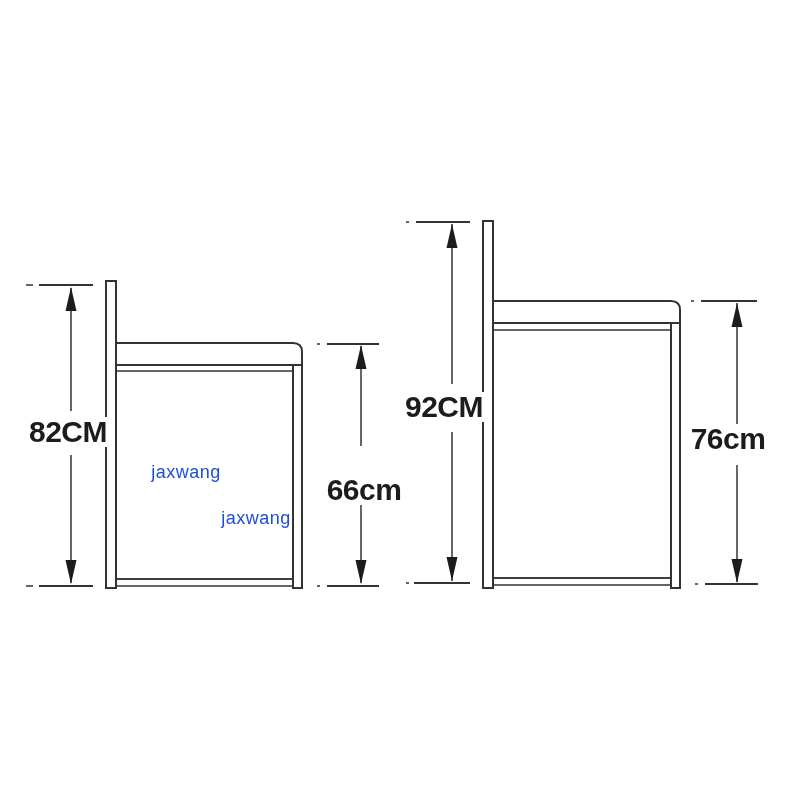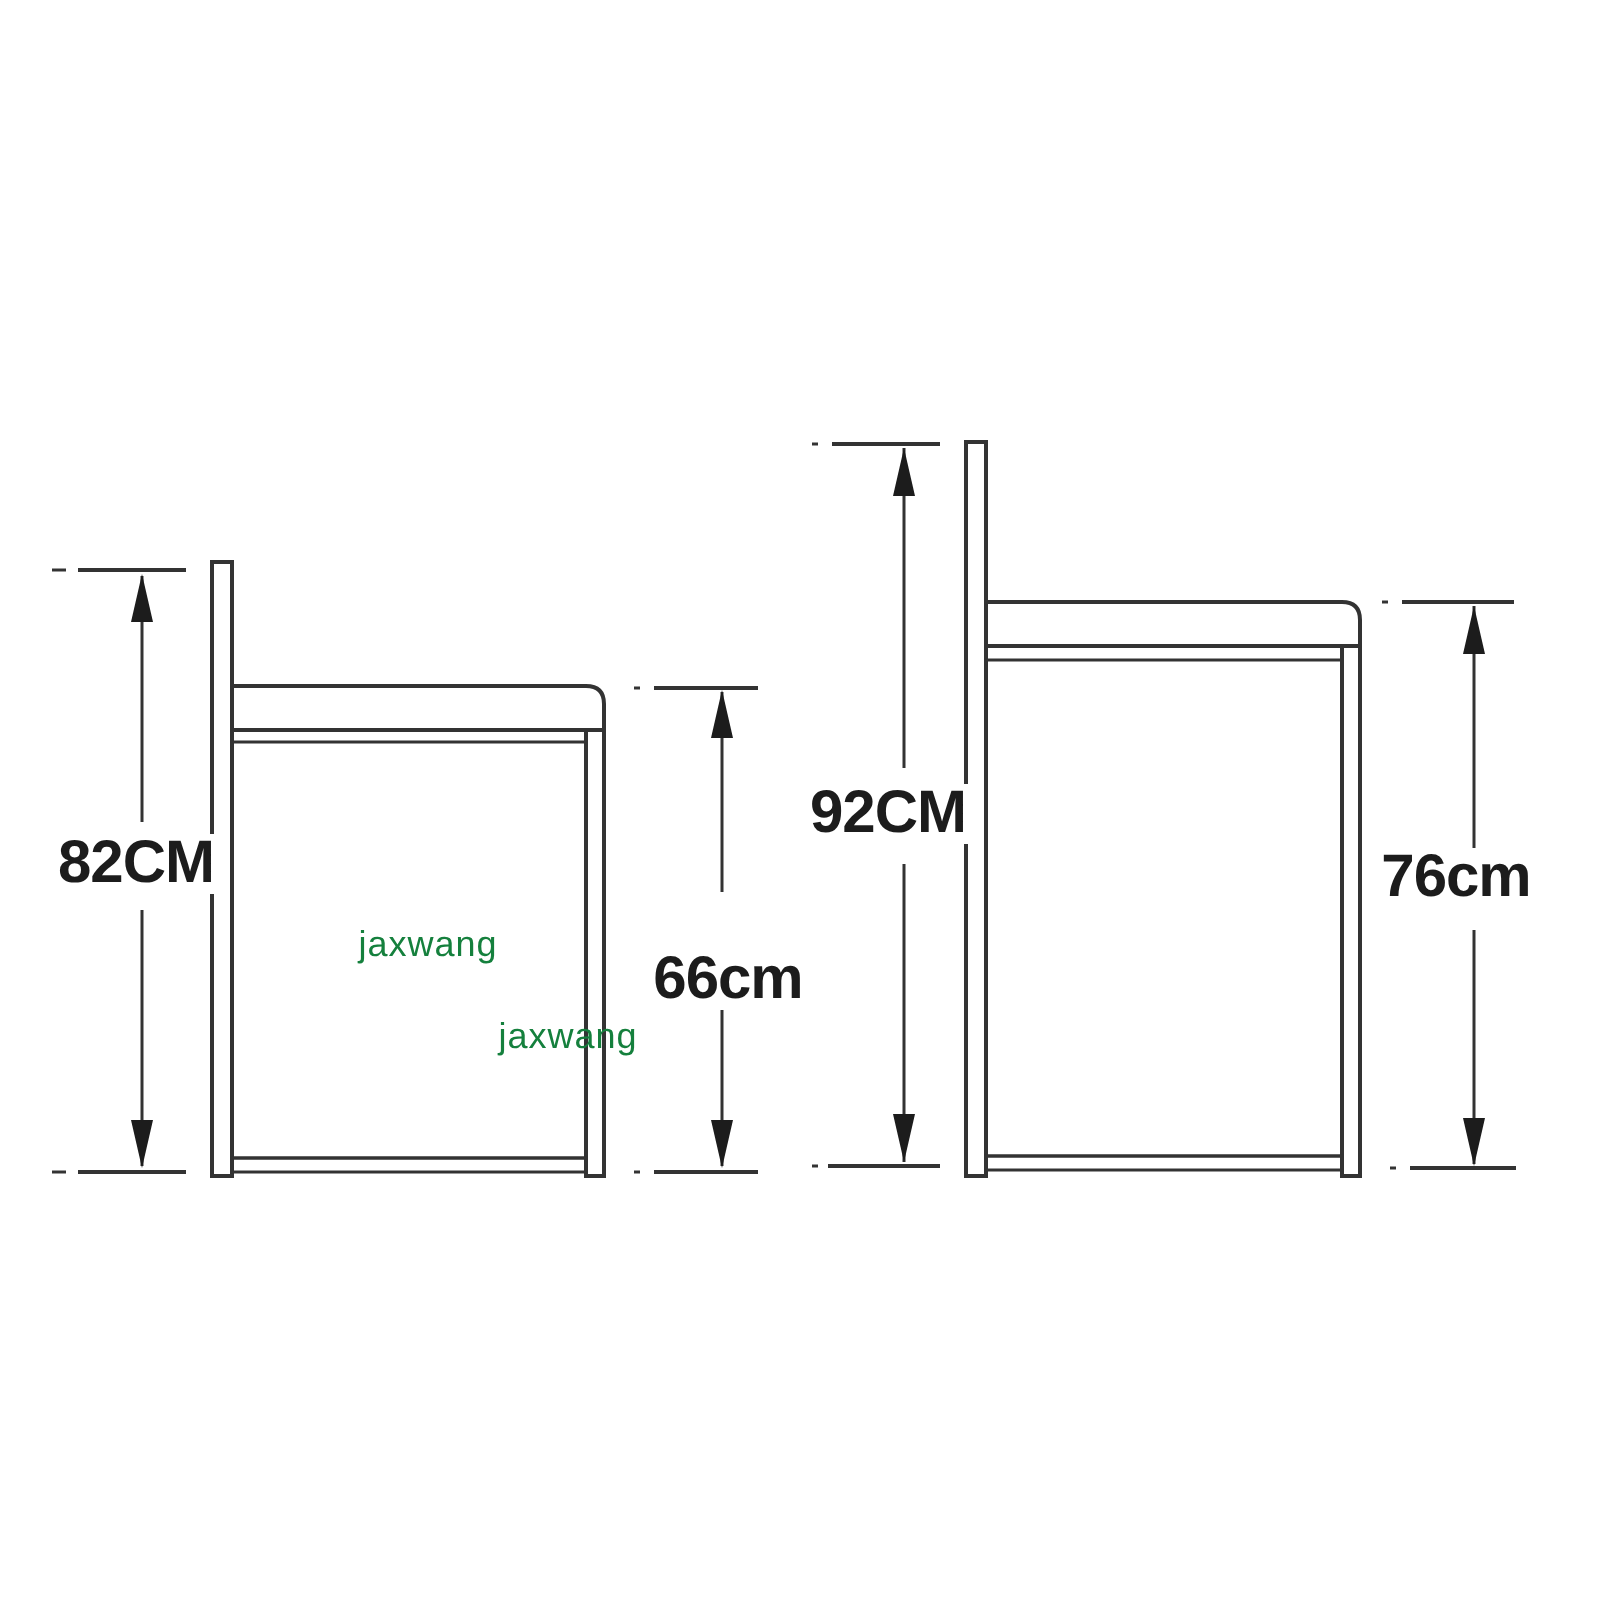--- a/index.html
+++ b/index.html
@@ -31,24 +31,23 @@
     background: #ffffff;
     padding: 0 2px;
     line-height: 1;
   }
   .watermark {
     position: absolute;
     transform: translate(-50%, -50%);
     font-size: 18px;
     font-weight: 400;
     letter-spacing: 0.5px;
-    color: #15803d;
+    color: #1d4ed8;
     white-space: nowrap;
     line-height: 1;
-    margin-left: 28px;
   }
   #dim-82 { left: 68px;  top: 432px; }
   #dim-66 { left: 364px; top: 490px; }
   #dim-92 { left: 444px; top: 407px; text-align: right; }
   #dim-76 { left: 728px; top: 439px; }
   #wm-1  { left: 186px; top: 472px; }
   #wm-2  { left: 256px; top: 518px; }
 </style>
 </head>
 <body>

